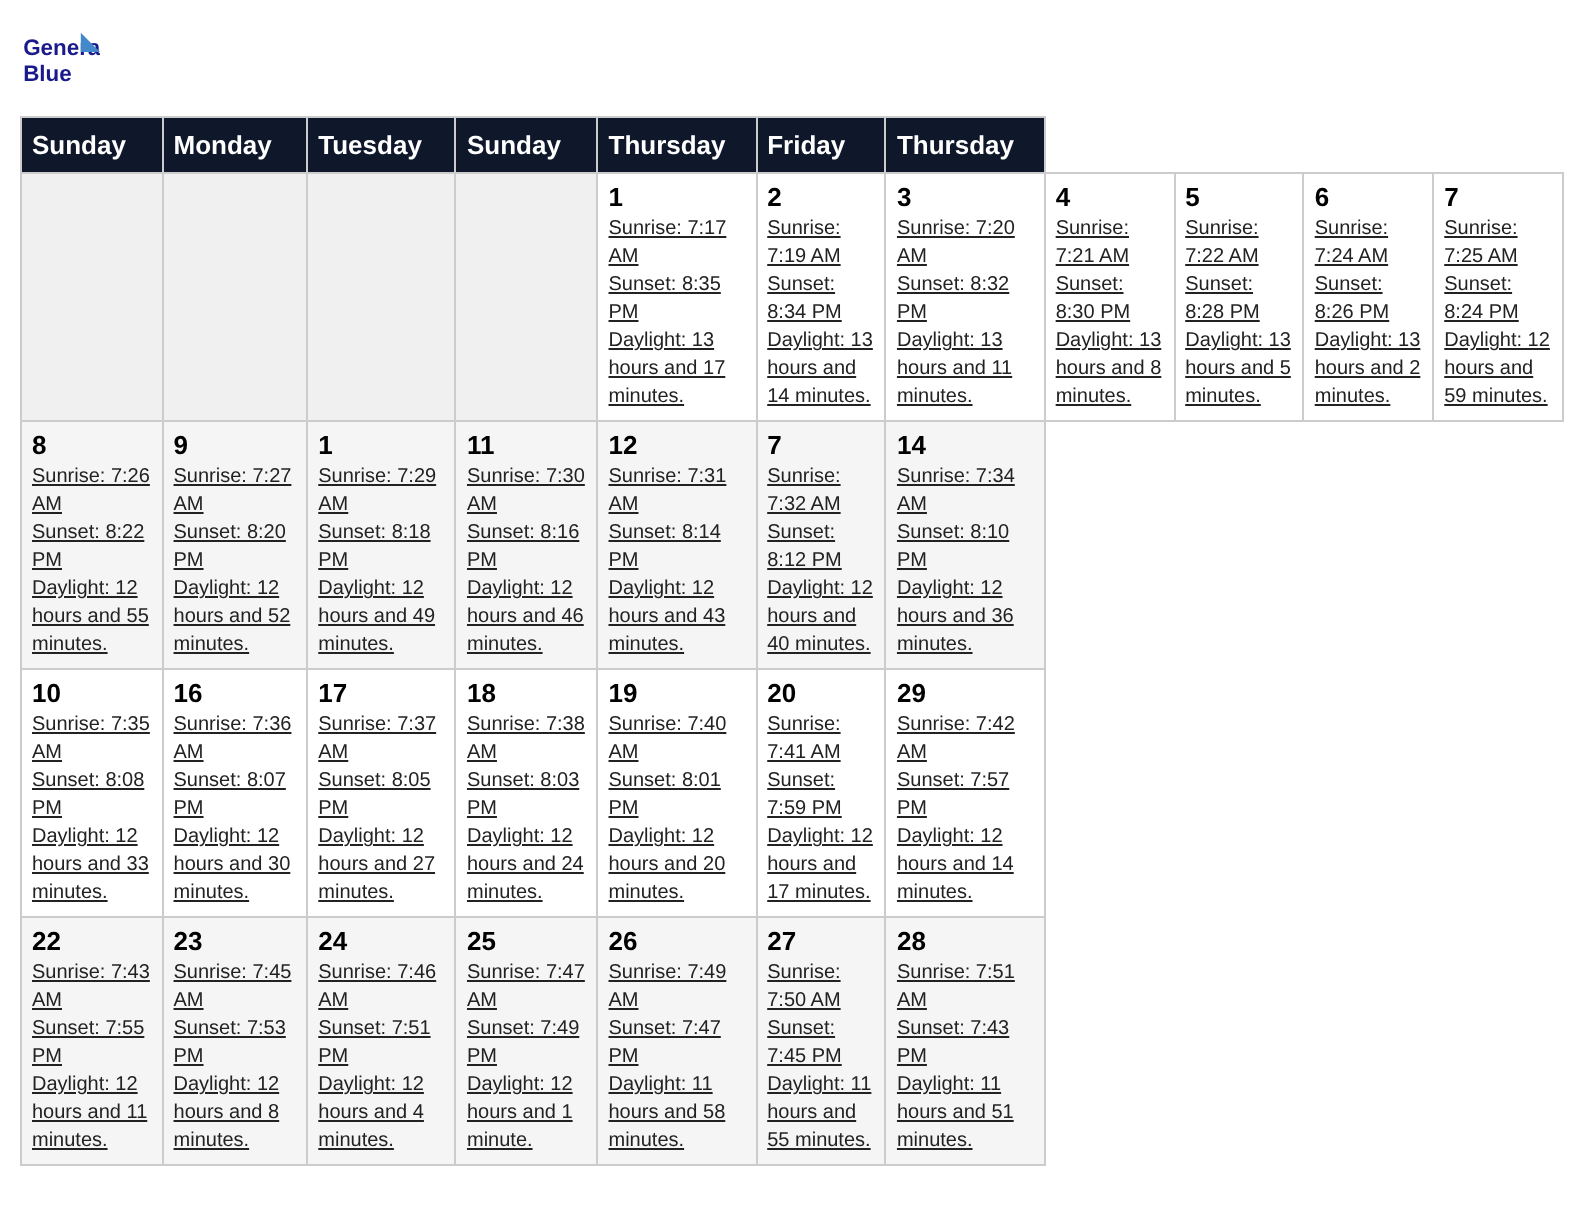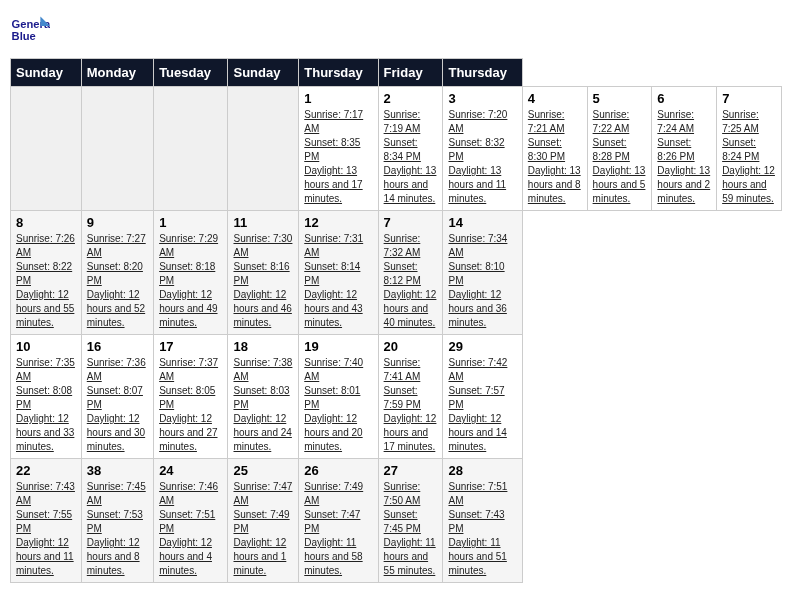--- a/index.html
+++ b/index.html
@@ -203,21 +203,21 @@
           <div class="day-num">29</div>
           <div class="day-info">Sunrise: 7:42 AM<br>Sunset: 7:57 PM<br>Daylight: 12 hours and 14 minutes.</div>
         </td>
       </tr>
       <tr>
         <td>
           <div class="day-num">22</div>
           <div class="day-info">Sunrise: 7:43 AM<br>Sunset: 7:55 PM<br>Daylight: 12 hours and 11 minutes.</div>
         </td>
         <td>
-          <div class="day-num">38</div>
+          <div class="day-num">23</div>
           <div class="day-info">Sunrise: 7:45 AM<br>Sunset: 7:53 PM<br>Daylight: 12 hours and 8 minutes.</div>
         </td>
         <td>
           <div class="day-num">24</div>
           <div class="day-info">Sunrise: 7:46 AM<br>Sunset: 7:51 PM<br>Daylight: 12 hours and 4 minutes.</div>
         </td>
         <td>
           <div class="day-num">25</div>
           <div class="day-info">Sunrise: 7:47 AM<br>Sunset: 7:49 PM<br>Daylight: 12 hours and 1 minute.</div>
         </td>

